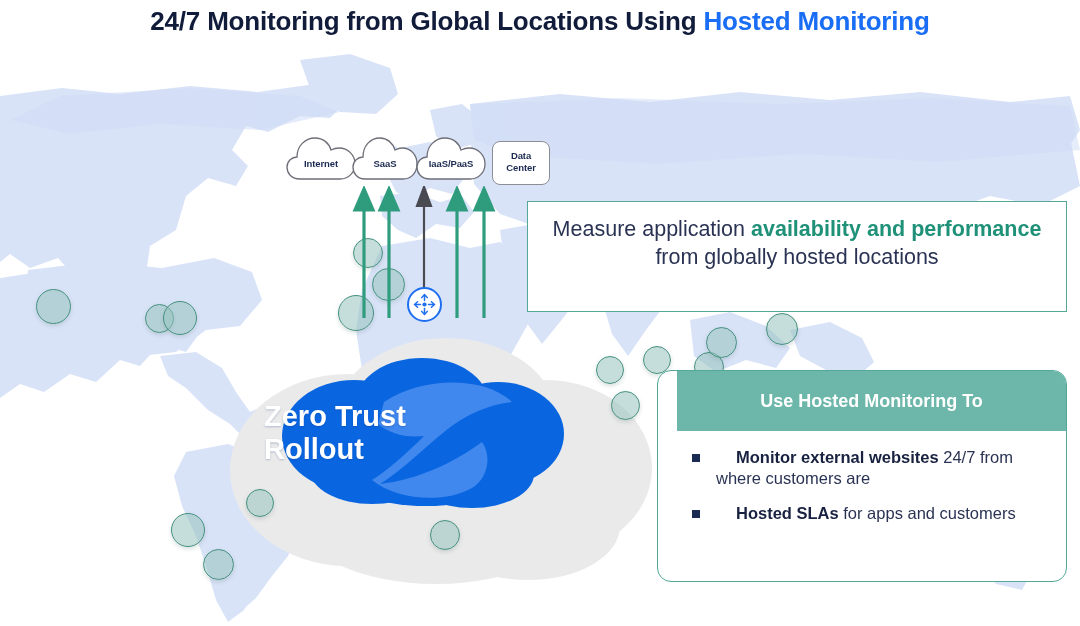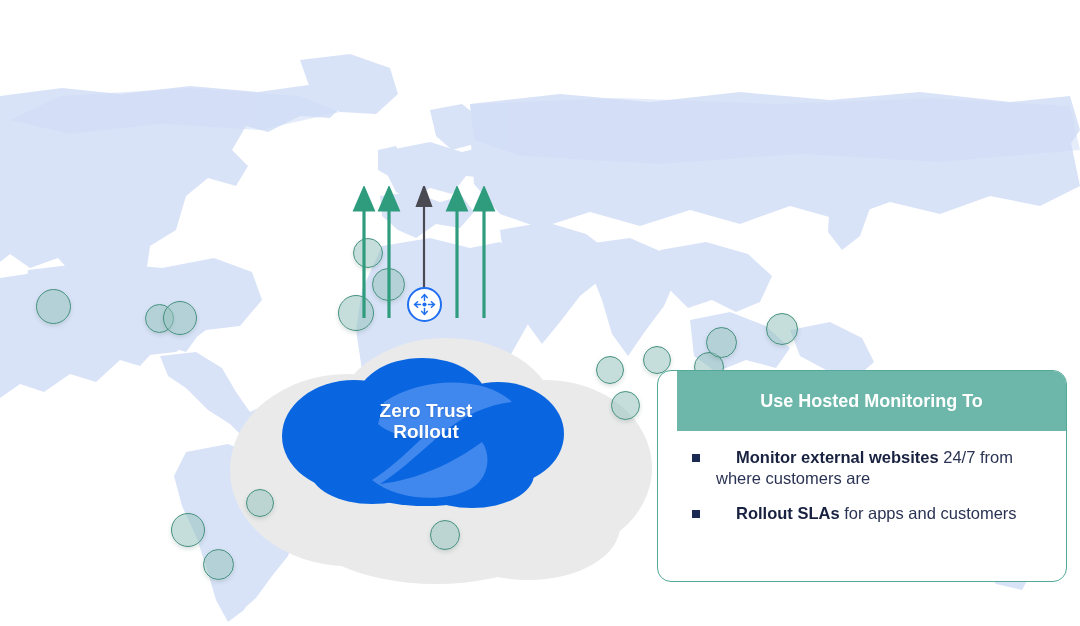--- a/index.html
+++ b/index.html
@@ -35,23 +35,23 @@
     border: 1.3px solid #46917f;
     box-shadow: 0 2px 4px rgba(80,120,110,0.22);
   }
 
   
   #gray-cloud { position: absolute; left: 228px; top: 330px; }
 
   
   #ztx-cloud { position: absolute; left: 276px; top: 358px; }
   .ztx-label {
-    position: absolute; left: 276px; top: 400px; width: 300px;
-    text-align: center; color: #fff;
-    font-size: 19px; font-weight: bold; line-height: 1.13;
+    position: absolute; left: 264px; top: 400px; width: 300px;
+    text-align: left; color: #fff;
+    font-size: 29px; font-weight: bold; line-height: 1.13;
     text-shadow: 0 1px 2px rgba(0,40,120,0.25);
     pointer-events: none;
   }
 
   
   #nodes { position: absolute; left: 285px; top: 133px; width: 290px; height: 58px; }
   .node { position: absolute; }
   .node-label {
     position: absolute; width: 100%; text-align: center;
     font-size: 9.5px; font-weight: bold; color: #1b2a52;
@@ -105,20 +105,23 @@
     content: ""; position: absolute; left: 8px; top: 7px;
     width: 8px; height: 8px; background: #1b2a52;
   }
   #use-panel li b { font-weight: bold; color: #18213f; margin-left: 20px; }
 </style>
 </head>
 <body>
 
 <div id="slide">
 
+  <div class="title">
+    <span>24/7 Monitoring from Global Locations Using </span><span class="accent">Hosted Monitoring</span>
+  </div>
 
   <div id="map-layer">
     <svg id="map-svg" width="1080" height="626" viewBox="0 0 1080 626">
       <g class="land">
 
         <path d="M0,96 L62,88 120,94 190,86 258,92 330,82 352,96 330,118 300,116 268,132
                  246,126 232,150 248,166 236,186 208,178 186,196 176,230 150,246 146,274
                  120,286 104,268 74,276 58,258 30,268 10,254 0,262 Z"></path>
         <path d="M0,278 L40,272 74,290 96,282 126,300 150,292 168,312 188,306 202,330
                  186,352 160,344 140,366 120,360 96,382 70,374 44,392 20,384 0,398 Z"></path>
@@ -277,23 +280,61 @@
         <path d="M15.5,19.5 V25"></path>
           <polyline points="12.8,22.4 15.5,25.4 18.2,22.4"></polyline>
         <path d="M11.5,15.5 H6"></path>
           <polyline points="8.6,12.8 5.6,15.5 8.6,18.2"></polyline>
         <path d="M19.5,15.5 H25"></path>
           <polyline points="22.4,12.8 25.4,15.5 22.4,18.2"></polyline>
       </g>
     </svg>
   </div>
 
-
+  <div id="nodes">
+
+    <div class="node" style="left:0px;  top:0px; width:72px; height:58px;">
+      <svg width="72" height="50" viewBox="0 0 72 50">
+        <path d="M15,46 C6,46 2,40 2,34 C2,28 7,24 12,24 C12,13 20,5 30,5
+                 C38,5 44,10 46,17 C48,16 51,15 54,15 C63,15 70,22 70,31
+                 C70,40 63,46 55,46 Z" fill="#fff" stroke="#6e6e78" stroke-width="1.3"></path>
+      </svg>
+      <div class="node-label" style="top:26px;">Internet</div>
+    </div>
+
+    <div class="node" style="left:66px; top:0px; width:68px; height:58px;">
+      <svg width="68" height="50" viewBox="0 0 68 50">
+        <path d="M14,46 C6,46 2,40 2,34 C2,28 7,24 12,24 C12,13 19,5 29,5
+                 C36,5 42,10 44,17 C46,16 48,15 51,15 C60,15 66,22 66,31
+                 C66,40 60,46 52,46 Z" fill="#fff" stroke="#6e6e78" stroke-width="1.3"></path>
+      </svg>
+      <div class="node-label" style="top:26px;">SaaS</div>
+    </div>
+
+    <div class="node" style="left:130px; top:0px; width:72px; height:58px;">
+      <svg width="72" height="50" viewBox="0 0 72 50">
+        <path d="M15,46 C6,46 2,40 2,34 C2,28 7,24 12,24 C12,13 20,5 30,5
+                 C38,5 44,10 46,17 C48,16 51,15 54,15 C63,15 70,22 70,31
+                 C70,40 63,46 55,46 Z" fill="#fff" stroke="#6e6e78" stroke-width="1.3"></path>
+      </svg>
+      <div class="node-label" style="top:26px;">IaaS/PaaS</div>
+    </div>
+
+    <div class="node" style="left:207px; top:0px; width:58px; height:58px;">
+      <div class="dc-box"></div>
+      <div class="node-label" style="top:18px;">Data</div>
+      <div class="node-label" style="top:30px;">Center</div>
+    </div>
+  </div>
+
+  <div id="measure-box">
+    <p><span>Measure application </span><b>availability and performance</b><span> from globally hosted locations</span></p>
+  </div>
 
   <div id="use-panel">
     <div class="panel-head">Use Hosted Monitoring To</div>
     <ul id="use-bullets">
         <li><b>Monitor external websites</b><span> 24/7 from where customers are</span></li>
-        <li><b>Rollout SLAs</b><span> for apps and customers</span></li>
+        <li><b>Hosted SLAs</b><span> for apps and customers</span></li>
       </ul>
   </div>
 
 </div>
 
 </body></html>

